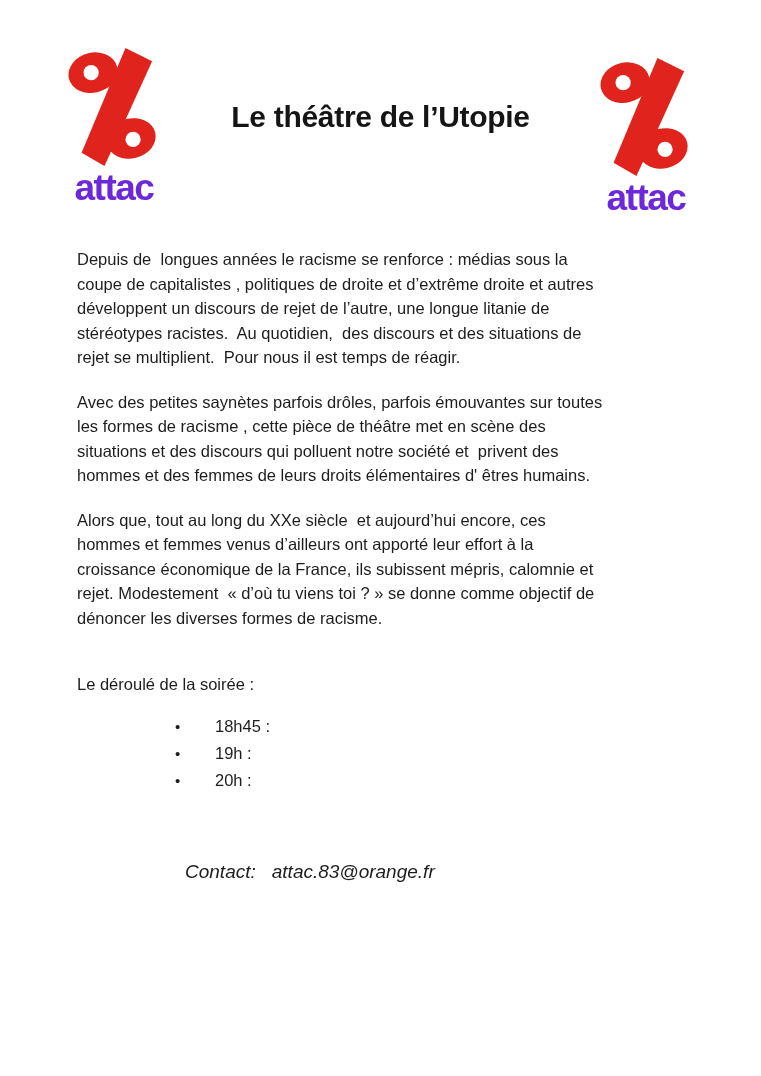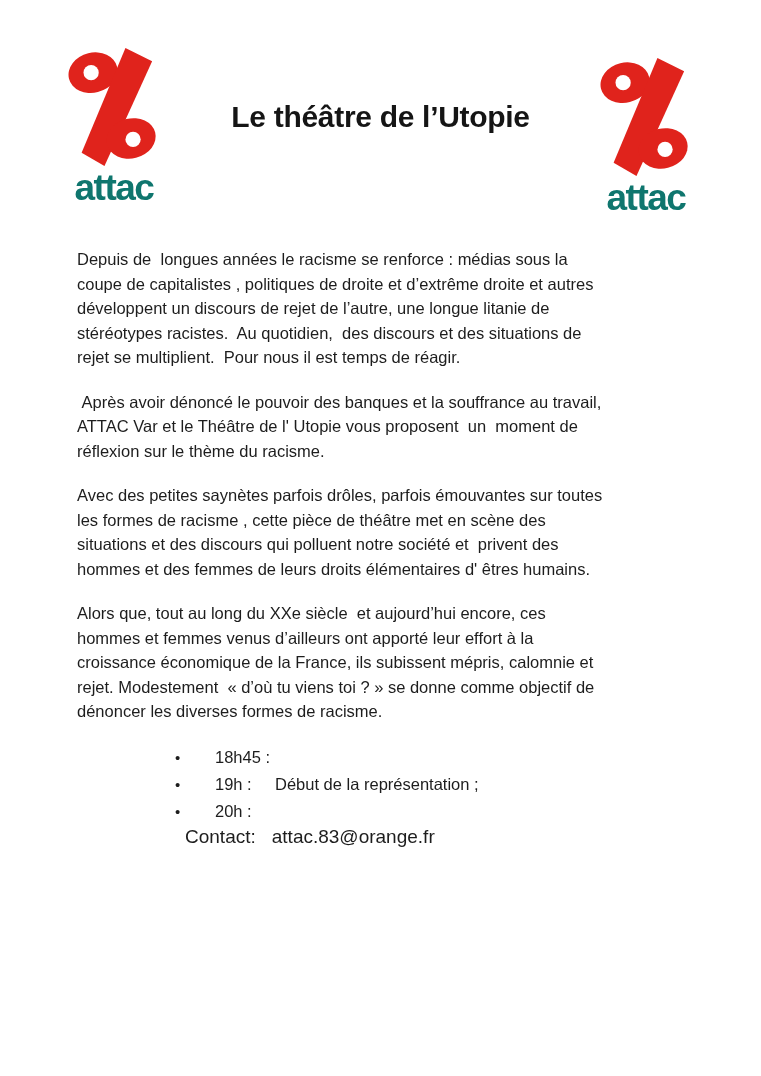--- a/index.html
+++ b/index.html
@@ -30,21 +30,21 @@
     width: 96px;
     height: 122px;
     margin: 0 auto;
   }
   .attac-wordmark {
     font-size: 37px;
     font-weight: bold;
     letter-spacing: -1.5px;
     line-height: 1;
     margin-top: 1px;
-    color: #0f766e;
+    color: #6d28d9;
   }
 
   .page-title {
     position: absolute;
     left: 0;
     right: 0;
     top: 80px;
     text-align: center;
     font-size: 30px;
     font-weight: bold;
@@ -84,22 +84,24 @@
   }
   .schedule-item .time {
     width: 60px;
     white-space: pre;
   }
   .schedule-item .desc {
     white-space: pre-wrap;
   }
 
   .contact-line {
+    margin-top: 66px;
     margin-left: 108px;
     font-size: 19px;
+    font-style: italic;
   }
   .contact-line .contact-label {
     margin-right: 16px;
   }
 </style>
 </head>
 <body>
 
 <div class="page">
 
@@ -126,43 +128,40 @@
   </div>
 
   <h1 class="page-title">Le théâtre de l’Utopie</h1>
 
   <div class="doc-body">
     <p>Depuis de  longues années le racisme se renforce : médias sous la
 coupe de capitalistes , politiques de droite et d’extrême droite et autres
 développent un discours de rejet de l’autre, une longue litanie de
 stéréotypes racistes.  Au quotidien,  des discours et des situations de
 rejet se multiplient.  Pour nous il est temps de réagir.</p>
-    <p> Après avoir dénoncé le pouvoir des banques et la souffrance au travail,
-ATTAC Var et le Théâtre de l' Utopie vous proposent  un  moment de
-réflexion sur le thème du racisme.</p>
     <p>Avec des petites saynètes parfois drôles, parfois émouvantes sur toutes
 les formes de racisme , cette pièce de théâtre met en scène des
 situations et des discours qui polluent notre société et  privent des
 hommes et des femmes de leurs droits élémentaires d' êtres humains.</p>
     <p>Alors que, tout au long du XXe siècle  et aujourd’hui encore, ces
 hommes et femmes venus d’ailleurs ont apporté leur effort à la
 croissance économique de la France, ils subissent mépris, calomnie et
 rejet. Modestement  « d’où tu viens toi ? » se donne comme objectif de
 dénoncer les diverses formes de racisme.</p>
 
+    <div class="schedule-heading">Le déroulé de la soirée :</div>
 
     <div class="schedule-list">
       <div class="schedule-item">
         <span class="bullet">•</span>
         <span class="time">18h45 :</span>
       </div>
       <div class="schedule-item">
         <span class="bullet">•</span>
         <span class="time">19h :</span>
-        <span class="desc">Début de la représentation ;</span>
       </div>
       <div class="schedule-item">
         <span class="bullet">•</span>
         <span class="time">20h :</span>
       </div>
     </div>
 
     <div class="contact-line">
       <span class="contact-label">Contact:</span><span>attac.83@orange.fr</span>
     </div>

